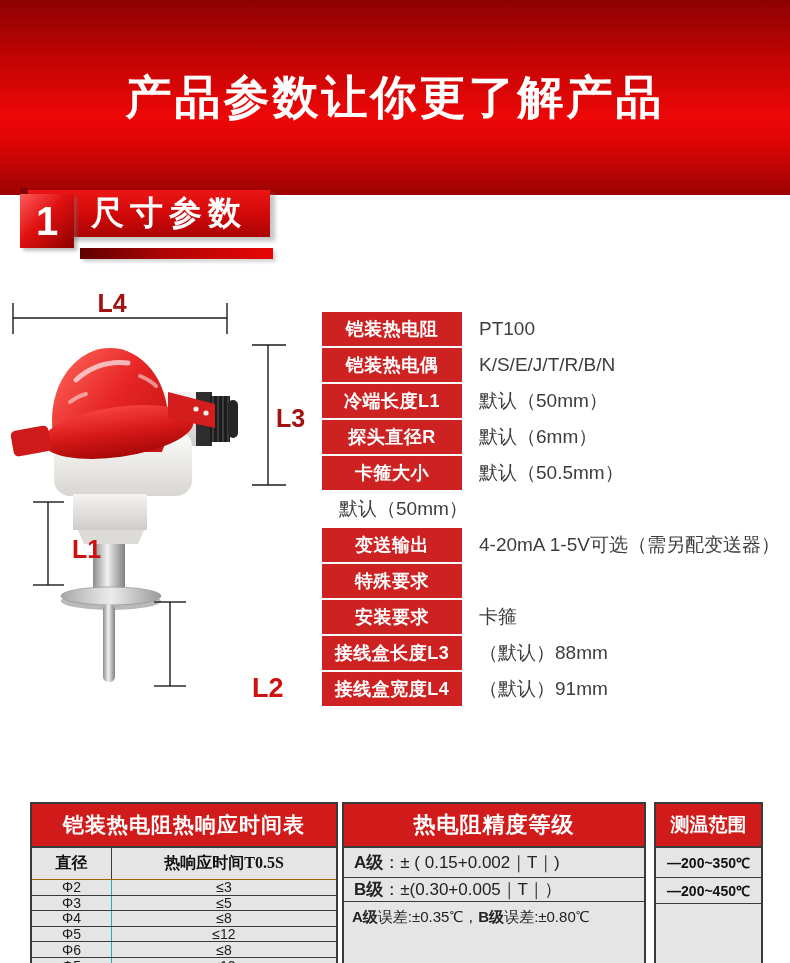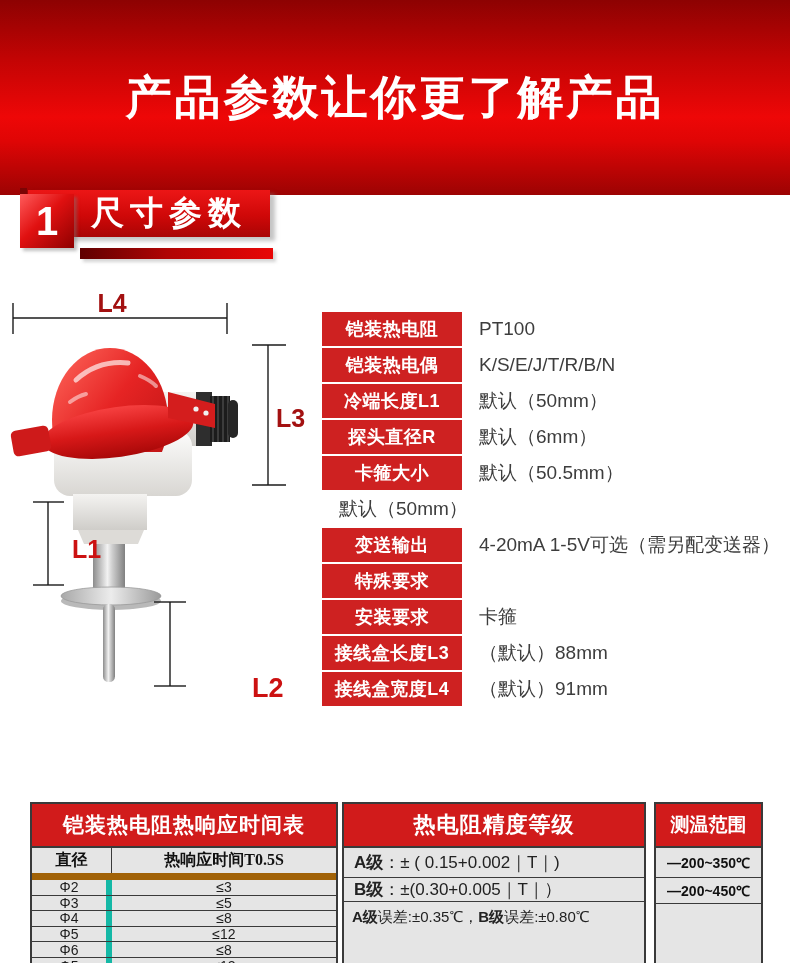--- a/index.html
+++ b/index.html
@@ -39,28 +39,28 @@
   
   .figure{position:absolute;left:0;top:280px;width:310px;height:430px;}
 
   
   .bt{position:absolute;top:802px;border:2px solid #3a3a3a;box-sizing:border-box;background:#e5e5e5;}
   .bt-header{height:44px;background:#d11b1b;border-bottom:2px solid #3a3a3a;
     display:flex;align-items:center;justify-content:center;
     color:#fff;font-weight:bold;box-sizing:border-box;}
   .bt-left{left:30px;width:308px;height:172px;}
   .bt-left .bt-header{font-size:21px;letter-spacing:1px;}
-  .rt-sub{display:flex;height:32px;border-bottom:7px solid #a16207;box-sizing:border-box;}
+  .rt-sub{display:flex;height:32px;border-bottom:1px solid #a16207;box-sizing:border-box;}
   .rt-sub .c1{width:80px;border-right:1px solid #3a3a3a;display:flex;align-items:center;justify-content:center;
     font-weight:bold;font-size:16px;color:#111;box-sizing:border-box;}
   .rt-sub .c2{flex:1;display:flex;align-items:center;justify-content:center;
     font-weight:bold;font-size:16px;color:#111;font-family:Liberation Serif, serif;}
   .rt-row{display:flex;height:15.6px;border-bottom:1px solid #3a3a3a;box-sizing:border-box;}
   .rt-row:last-child{border-bottom:none;}
-  .rt-row .c1{width:80px;border-right:6px solid #14b8a6;display:flex;align-items:center;justify-content:center;
+  .rt-row .c1{width:80px;border-right:1px solid #14b8a6;display:flex;align-items:center;justify-content:center;
     font-size:14px;color:#1c1c1c;box-sizing:border-box;}
   .rt-row .c2{flex:1;display:flex;align-items:center;justify-content:center;font-size:14px;color:#1c1c1c;}
 
   .bt-mid{left:342px;width:304px;height:172px;}
   .bt-mid .bt-header{font-size:22px;letter-spacing:1px;}
   .acc-row{height:30px;border-bottom:1px solid #3a3a3a;box-sizing:border-box;
     display:flex;align-items:center;padding-left:10px;font-size:17px;color:#222;}
   .acc-row.b{height:24px;}
   .acc-row b{font-weight:bold;}
   .acc-note{padding:3px 8px 0 8px;font-size:15px;line-height:23px;color:#222;}

